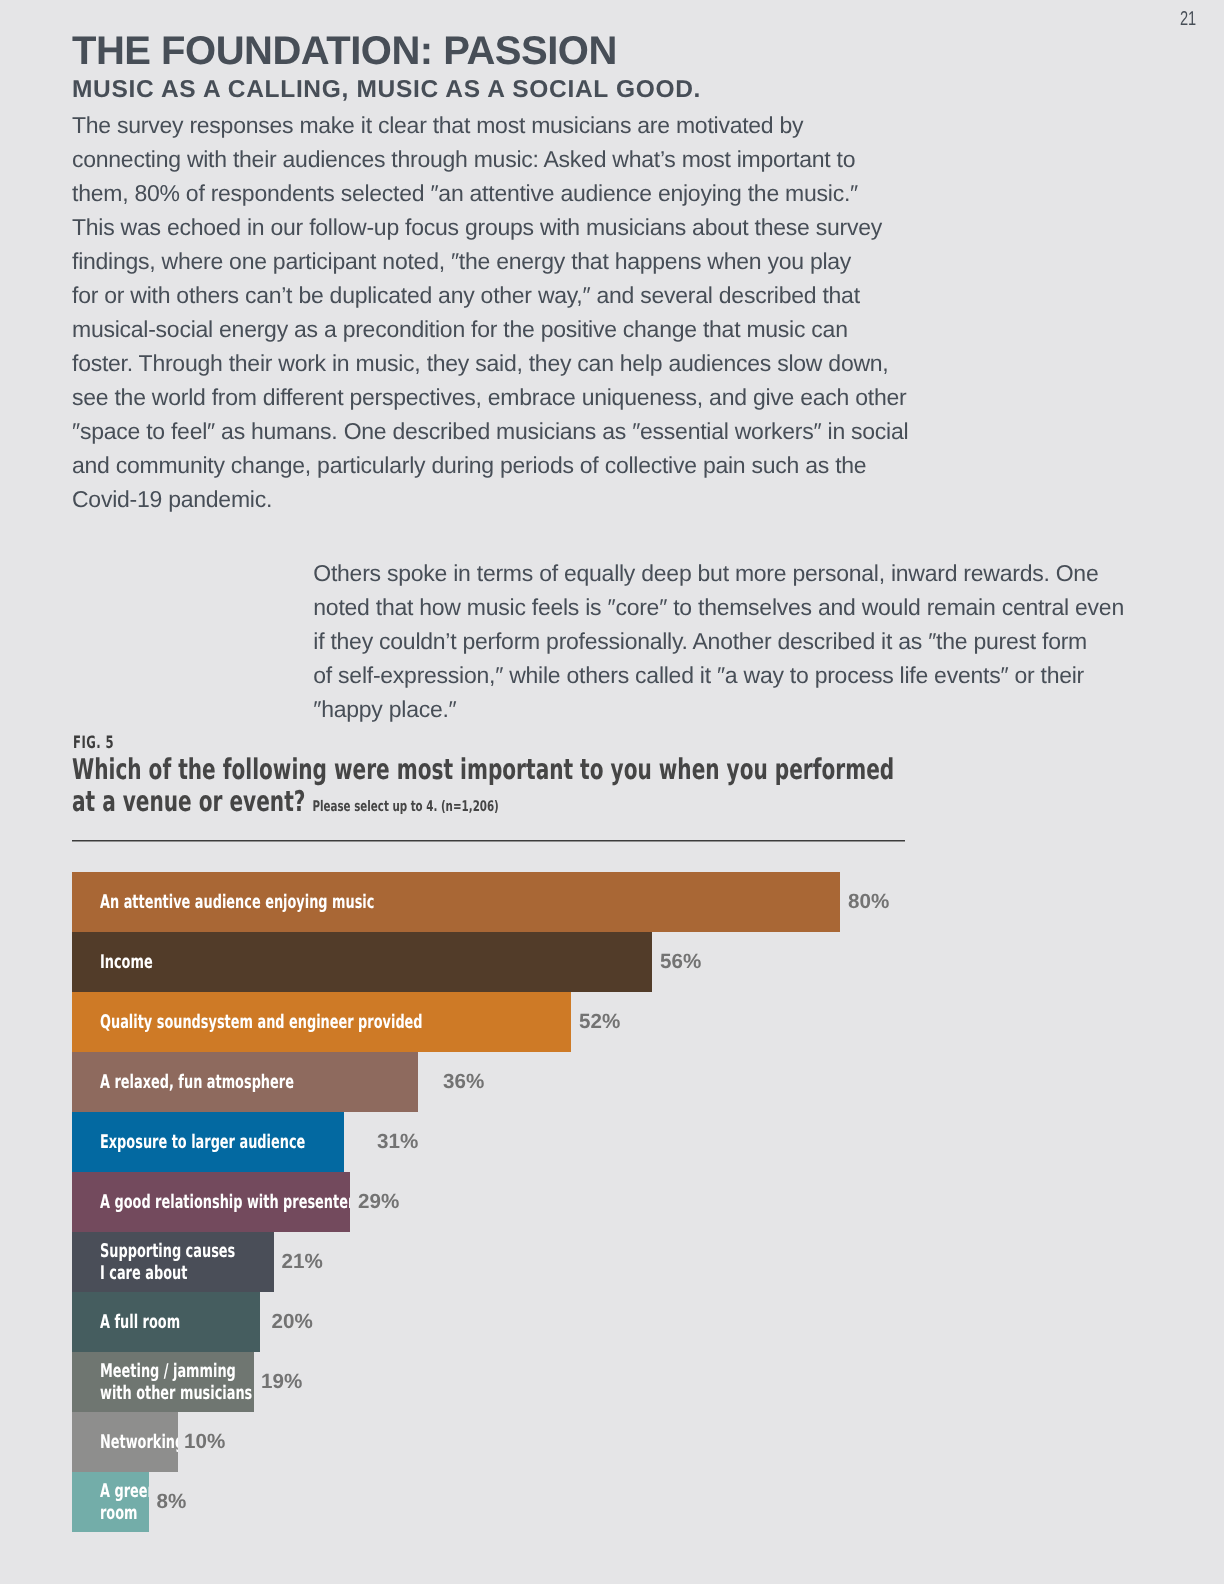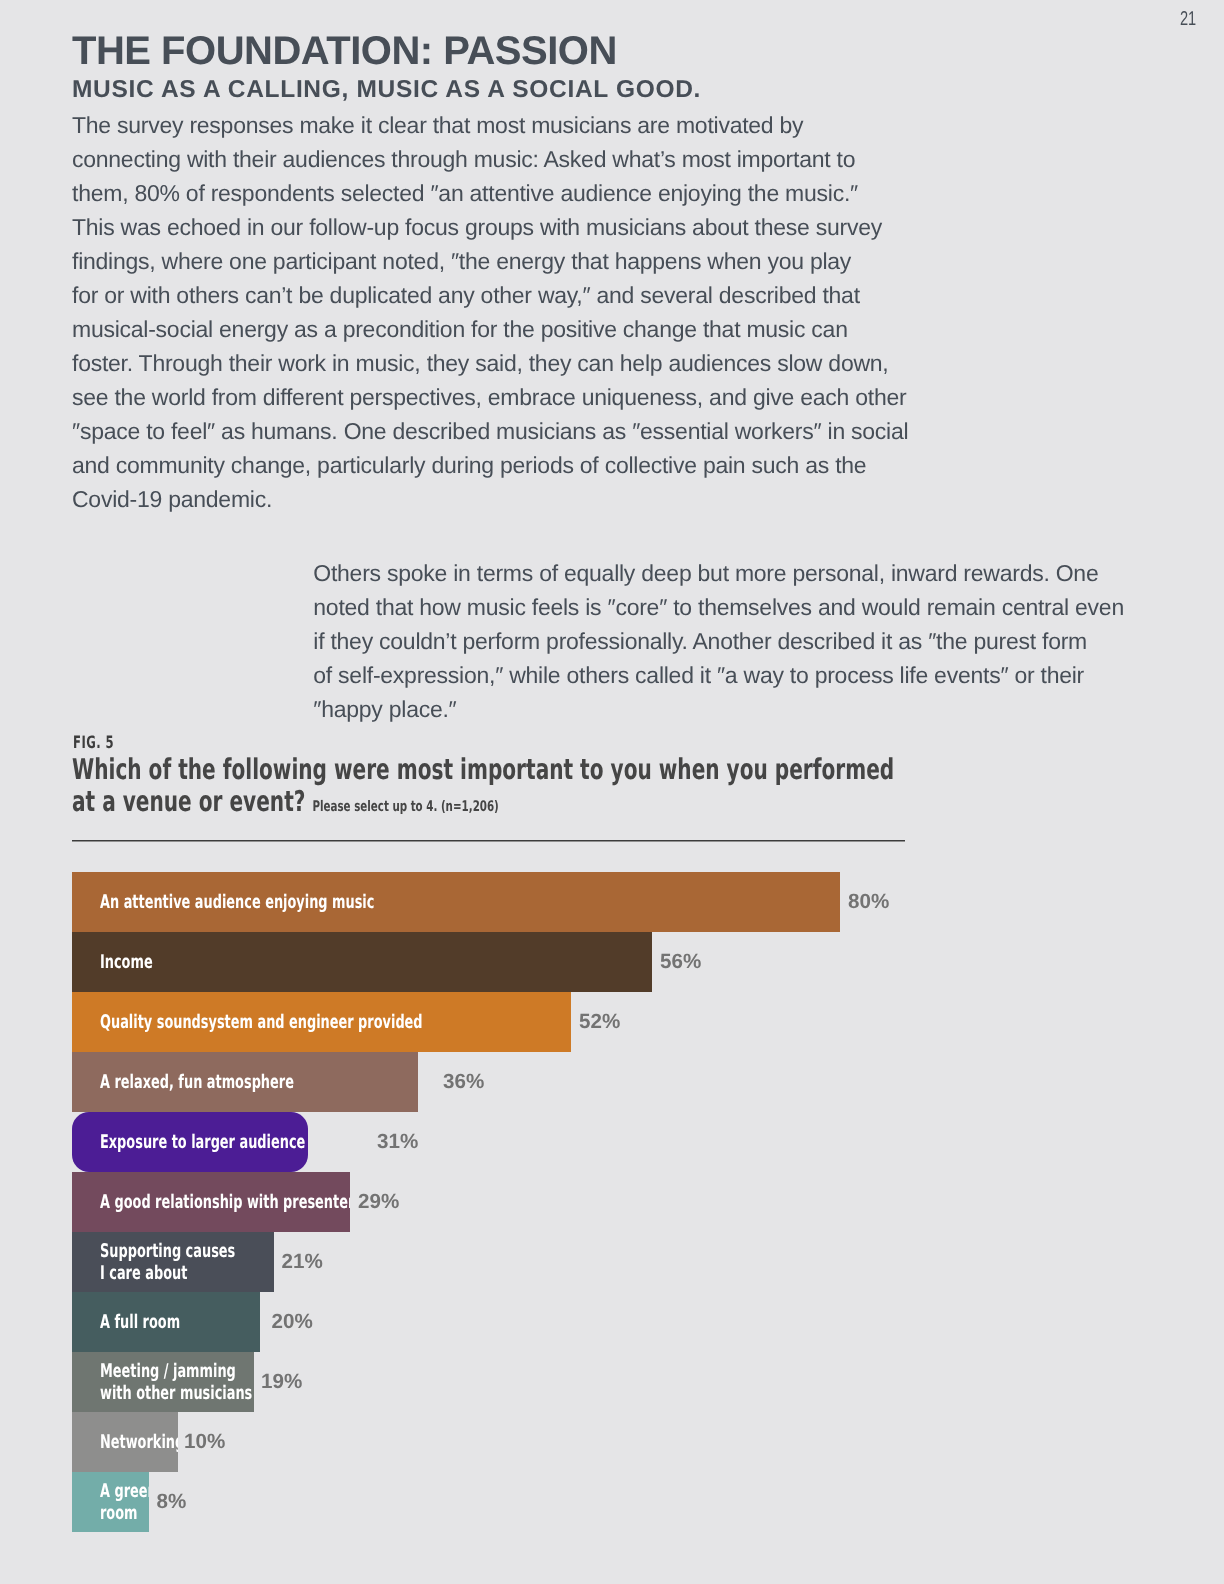--- a/index.html
+++ b/index.html
@@ -153,21 +153,21 @@
       </div>
       <div class="bar-row">
         <div class="bar" style="width: 346px; background: rgb(142, 106, 94);">
           <div class="bar-label-wrap">
             <div class="bar-label">A relaxed, fun atmosphere</div>
           </div>
         </div>
         <div class="bar-value" style="left: 353px; margin-left: 18px;">36%</div>
       </div>
       <div class="bar-row">
-        <div class="bar" style="width: 236px; background: #4c1d95; border-radius: 17px;">
+        <div class="bar" style="width: 272px; background: #0369a1;">
           <div class="bar-label-wrap">
             <div class="bar-label">Exposure to larger audience</div>
           </div>
         </div>
         <div class="bar-value" style="left: 305px;">31%</div>
       </div>
       <div class="bar-row">
         <div class="bar" style="width: 278px; background: rgb(115, 74, 93);">
           <div class="bar-label-wrap">
             <div class="bar-label">A good relationship with presenters</div>

